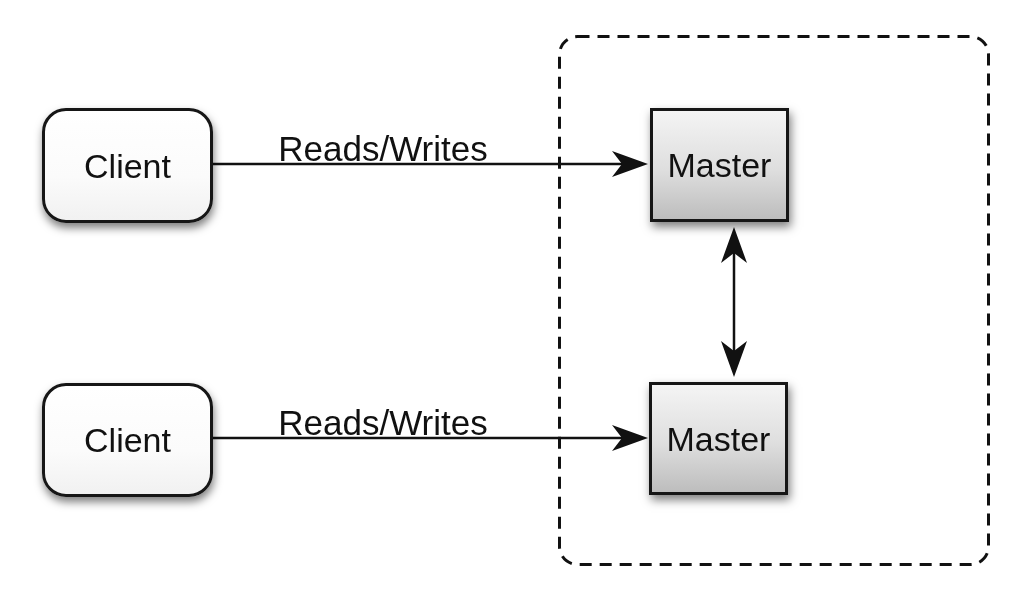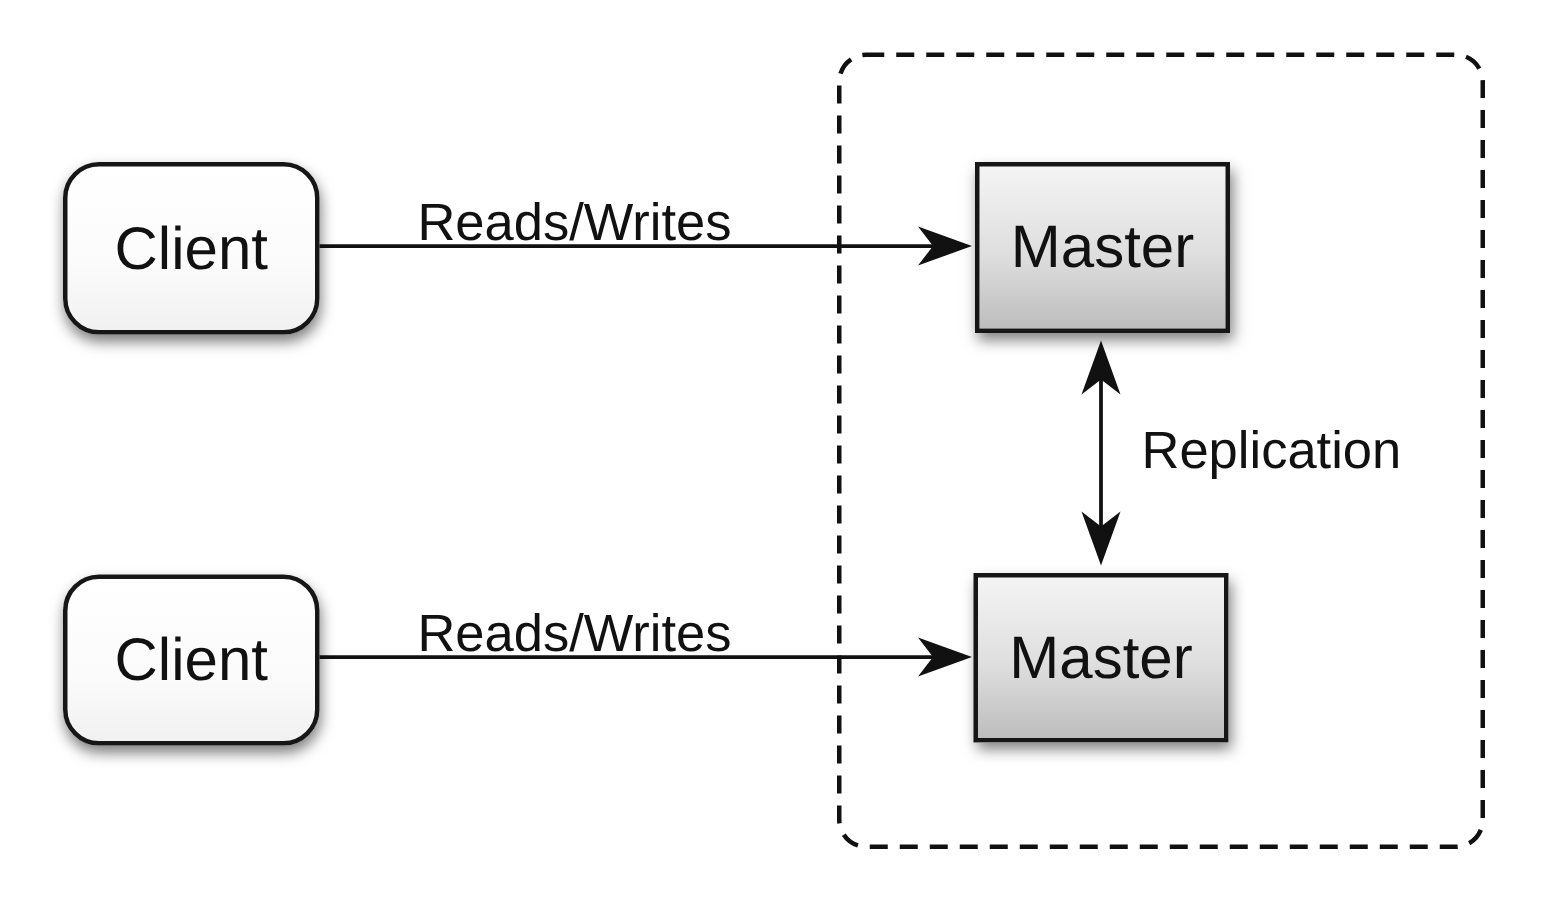--- a/index.html
+++ b/index.html
@@ -21,34 +21,34 @@
     left: 0;
     top: 0;
   }
   .node {
     position: absolute;
     box-sizing: border-box;
     border: 3px solid #161616;
     display: flex;
     align-items: center;
     justify-content: center;
-    font-size: 40px;
+    font-size: 34px;
     line-height: 1;
     color: #111111;
     text-align: right;
   }
   .node-client {
     width: 171px;
     height: 115px;
     border-radius: 24px;
     background: linear-gradient(180deg, #ffffff 0%, #fbfbfb 60%, #f1f1f1 100%);
     box-shadow: 1px 5px 9px rgba(0,0,0,0.50);
   }
   .node-master {
-    width: 170px;
+    width: 139px;
     height: 114px;
     background: linear-gradient(180deg, #f4f4f4 0%, #dedede 55%, #bdbdbd 100%);
     box-shadow: 2px 5px 9px rgba(0,0,0,0.50);
   }
   .edge-label {
     position: absolute;
     font-size: 35px;
     line-height: 1.2;
     white-space: nowrap;
     color: #111111;
@@ -97,15 +97,14 @@
   </div>
 
   <div class="node node-master" style="left:649px; top:382px; height:113px;">
     <span>Master</span>
   </div>
 
   <div class="edge-label centered" style="left:238px; top:104px; width:290px;">Reads/Writes</div>
 
   <div class="edge-label centered" style="left:238px; top:378px; width:290px;">Reads/Writes</div>
 
-  <div class="edge-label" style="left:761px; top:280px;">Replication</div>
 
 </div>
 
 </body></html>

